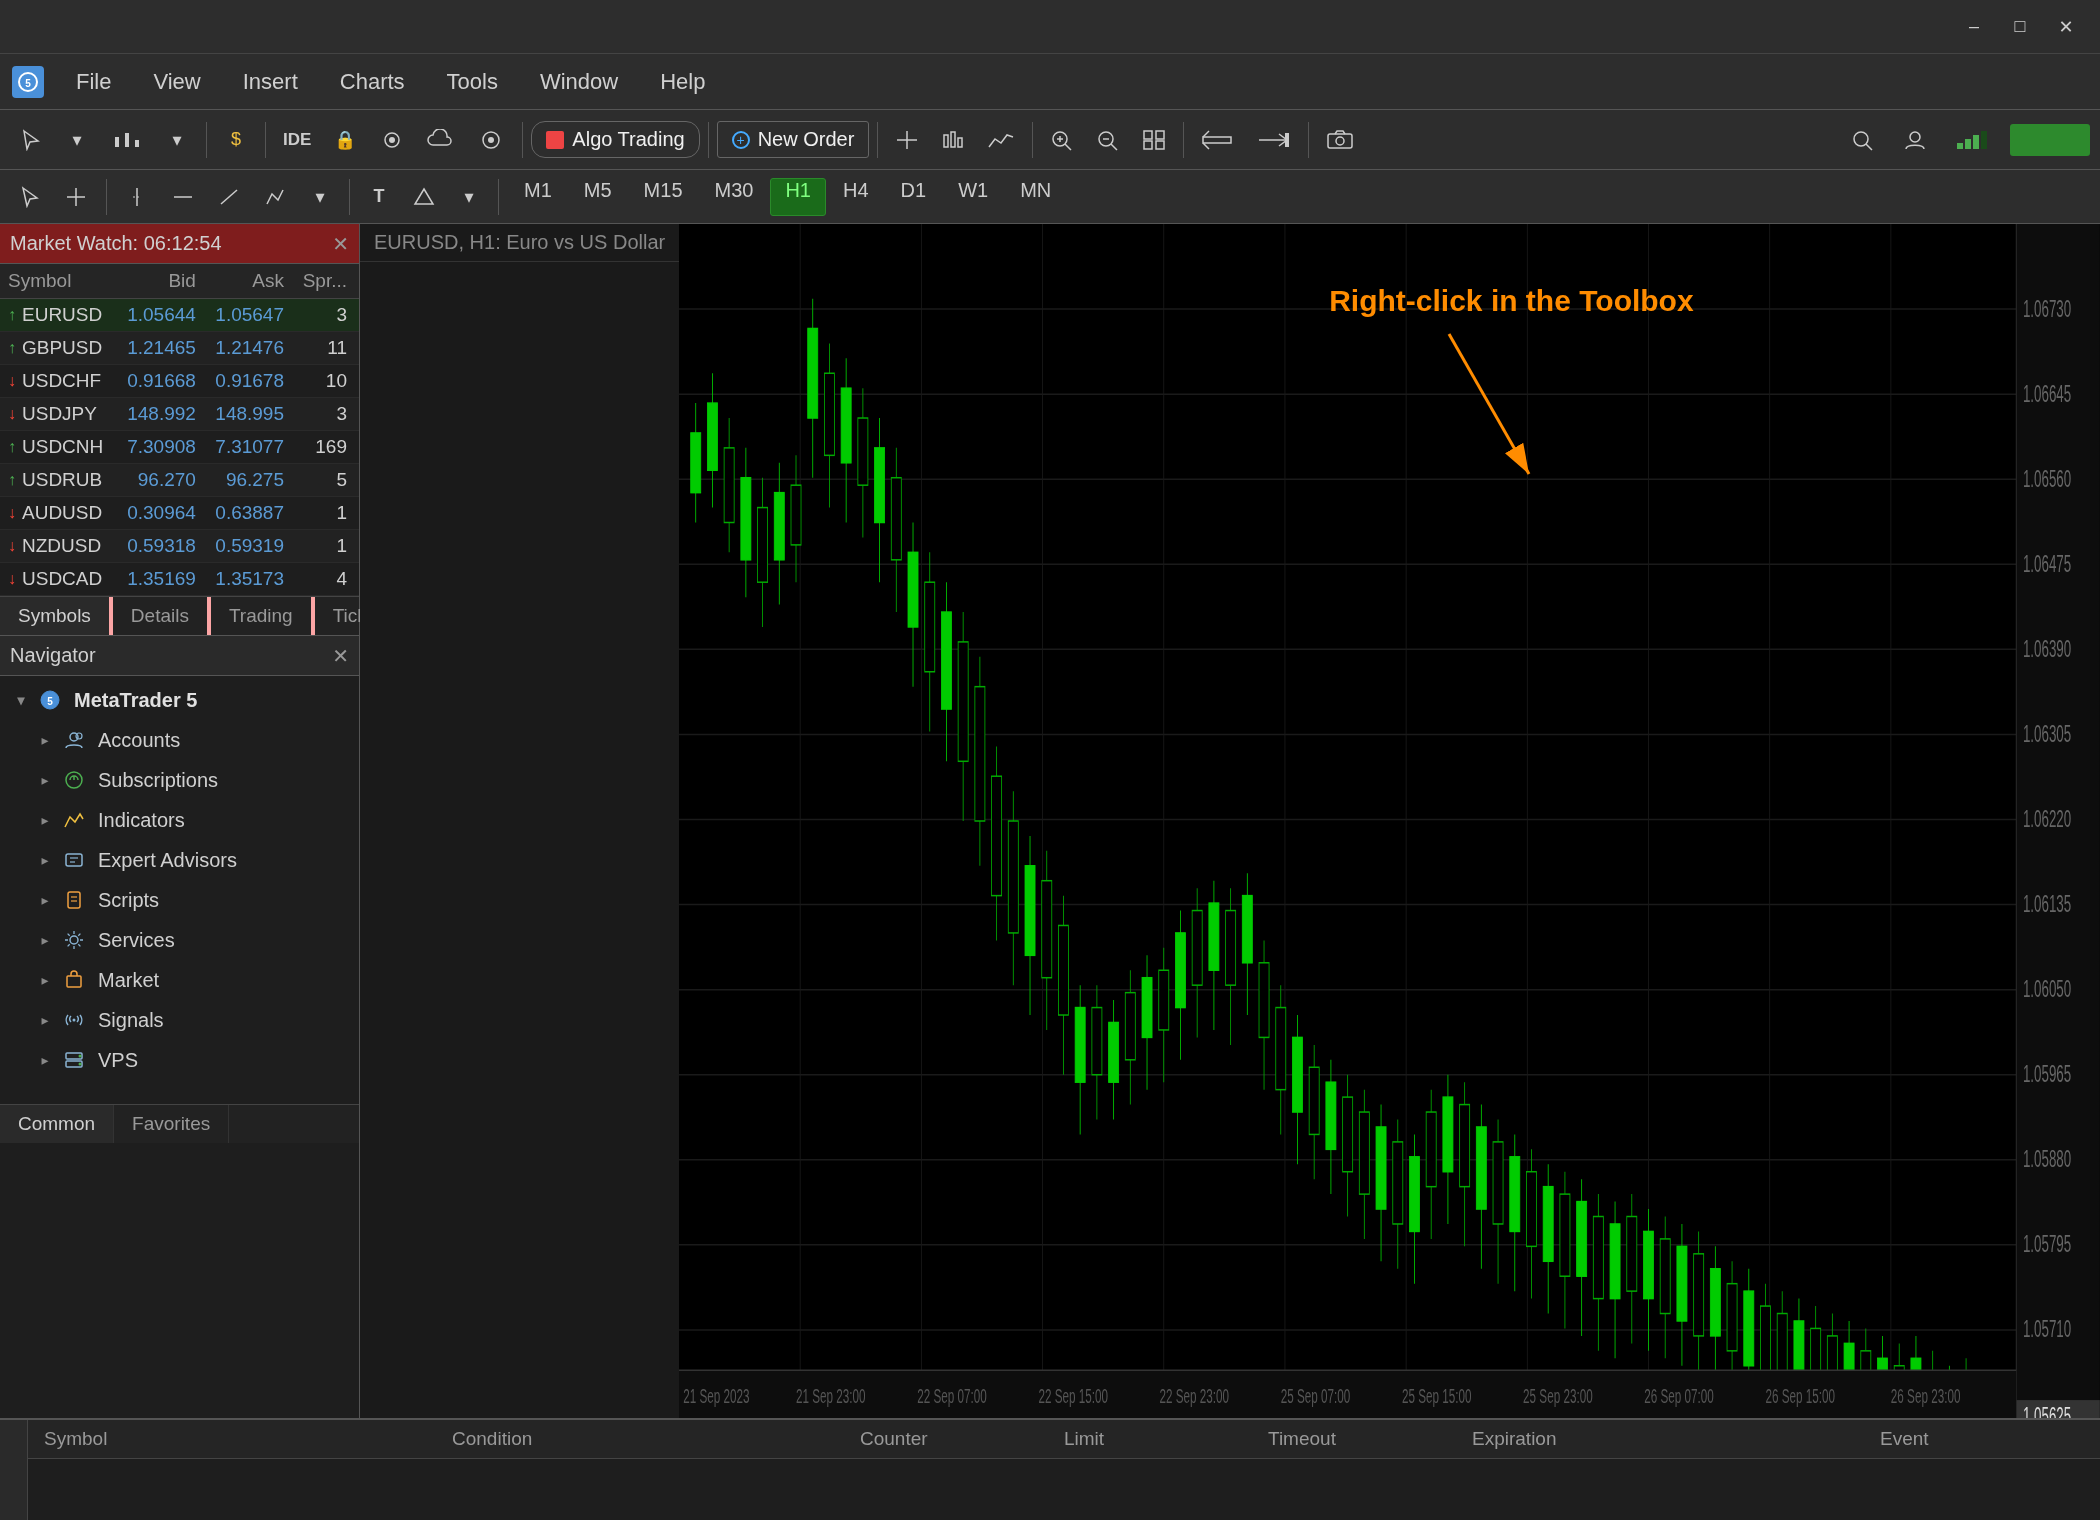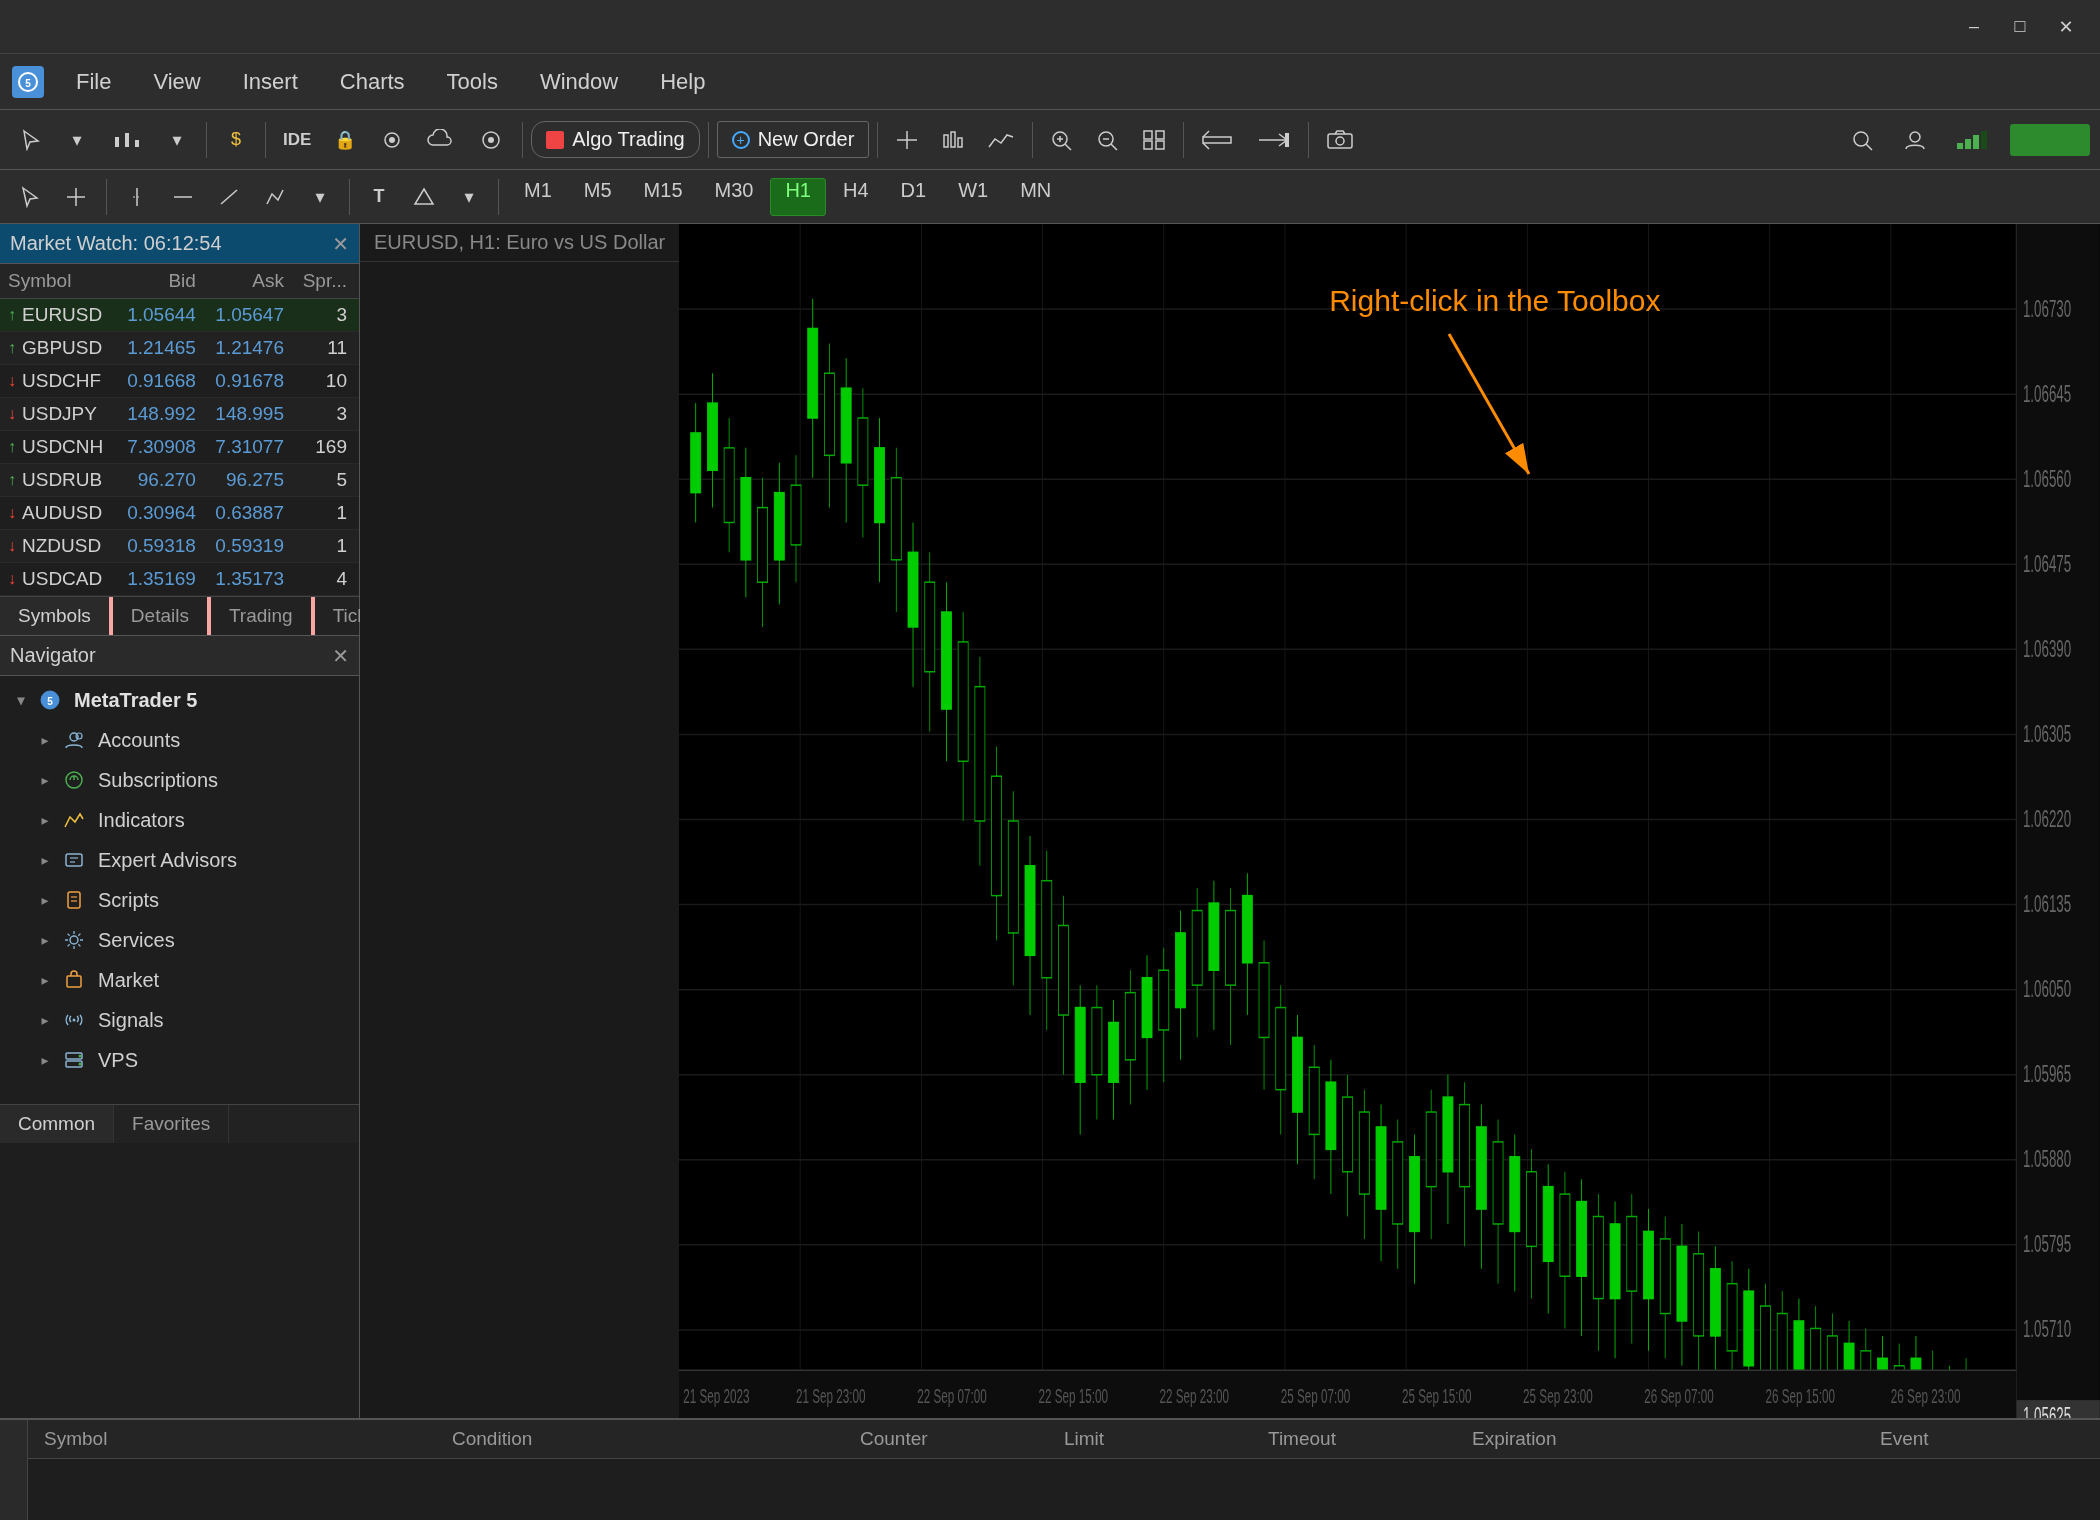--- a/index.html
+++ b/index.html
@@ -34,21 +34,21 @@
     .tf-btn.active { background: #1a6b1a; color: #7fff7f; border-color: #2a8a2a; }
 
     
     .main-layout { display: flex; height: calc(1520px - 54px - 56px - 60px - 54px - 48px - 54px); }
 
     
     .left-panel { width: 360px; display: flex; flex-direction: column; border-right: 1px solid #555; background: #1e1e1e; }
 
     
     .market-watch { flex: 0 0 auto; border-bottom: 1px solid #555; }
-    .panel-header { height: 40px; background: #0c4a6e; display: flex; align-items: center; justify-content: space-between; padding: 0 10px; border-bottom: 1px solid #555; }
+    .panel-header { height: 40px; background: #7f1d1d; display: flex; align-items: center; justify-content: space-between; padding: 0 10px; border-bottom: 1px solid #555; }
     .panel-title { font-size: 20px; color: #d0d0d0; font-weight: 500; }
     .close-x { cursor: pointer; color: #999; font-size: 20px; }
 
     .mw-table { width: 100%; border-collapse: collapse; font-size: 19px; }
     .mw-table th { background: #252525; padding: 6px 8px; text-align: left; color: #999; font-weight: normal; border-bottom: 1px solid #444; }
     .mw-table th:nth-child(2), .mw-table th:nth-child(3) { text-align: right; }
     .mw-table th:nth-child(4) { text-align: right; padding-right: 12px; }
     .mw-table td { padding: 5px 8px; border-bottom: 1px solid #2a2a2a; }
     .mw-table td:nth-child(2), .mw-table td:nth-child(3) { text-align: right; }
     .mw-table td:nth-child(4) { text-align: right; padding-right: 12px; }
@@ -90,21 +90,21 @@
     
     .bottom-table { flex: 1; overflow-y: auto; }
     .bt-header { display: flex; padding: 8px 16px; background: #252525; border-bottom: 1px solid #444; font-size: 19px; color: #999; }
     .bt-col { flex: 1; }
 
     
     .chart-svg { width: 100%; height: 100%; }
 
     
     .annotation-box { position: absolute; pointer-events: none; }
-    .annotation-text { font-size: 30px; font-weight: normal; color: #ff8c00; font-family: Arial, sans-serif; }
+    .annotation-text { font-size: 30px; font-weight: bold; color: #ff8c00; font-family: Arial, sans-serif; }
 
     
     ::-webkit-scrollbar { width: 8px; height: 8px; }
     ::-webkit-scrollbar-track { background: #222; }
     ::-webkit-scrollbar-thumb { background: #444; border-radius: 4px; }
     .mw-table tr:nth-child(odd) { background: #1e1e1e; }
     .mw-table tr:nth-child(even) { background: #222; }
   </style>
 </head>
 <body>

